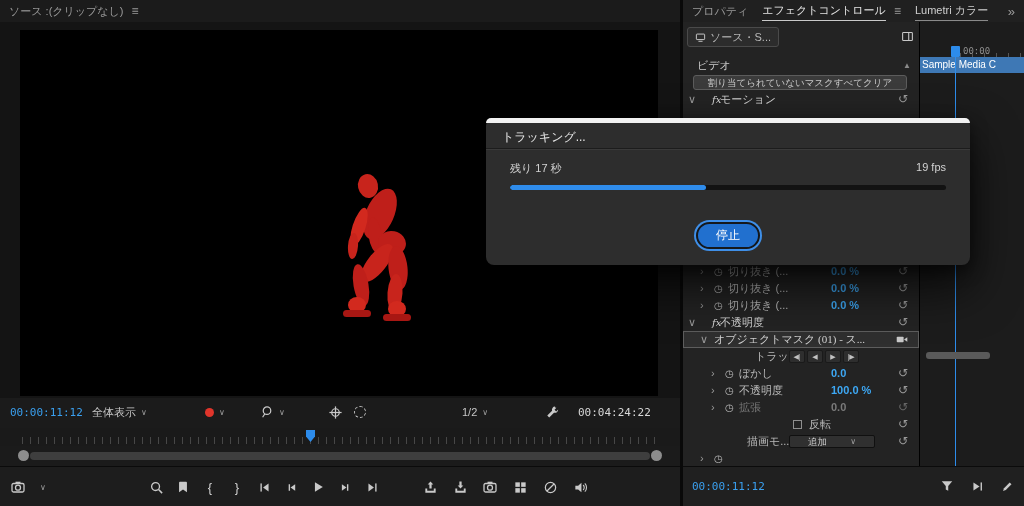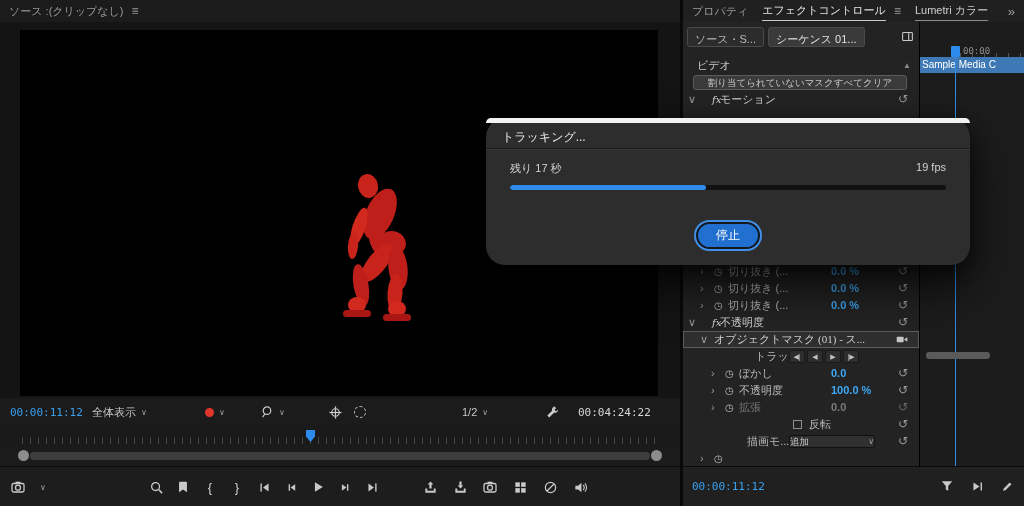--- a/index.html
+++ b/index.html
@@ -60,21 +60,21 @@
   .t-right{position:absolute;left:420px;top:0;height:40px;display:flex;align-items:center;gap:10px;}
   .tbtn{width:20px;height:24px;display:flex;align-items:center;justify-content:center;color:#cfcfcf;background:none;border:0;}
   .brace{font-size:13px;color:#cfcfcf;}
 
   
   .ecp{position:absolute;left:0;top:22px;width:341px;height:444px;background:#232323;overflow:hidden;}
   .ecp-content{position:absolute;left:0;top:0;width:236px;height:444px;}
   .ecp-tl{position:absolute;left:236px;top:0;width:105px;height:444px;background:#1c1c1c;border-left:1px solid #000;}
 
   .subtabs{position:absolute;left:4px;top:4px;height:22px;display:flex;gap:4px;align-items:center;}
-  .subtab{display:flex;align-items:center;gap:4px;background:#2c2c2c;border:1px solid #4a4a4a;border-radius:3px;height:20px;padding:0 7px;color:#b9b9b9;white-space:nowrap;flex-direction:column;}
+  .subtab{display:flex;align-items:center;gap:4px;background:#2c2c2c;border:1px solid #4a4a4a;border-radius:3px;height:20px;padding:0 7px;color:#b9b9b9;white-space:nowrap;}
   .subtab.active{background:#3a3a3a;color:#e2e2e2;}
   .pane-toggle{position:absolute;left:218px;top:8px;color:#9b9b9b;}
 
   .rows{position:absolute;left:0;top:35px;width:236px;}
   .row{position:relative;height:17px;}
   .row>*{position:absolute;top:0;height:17px;line-height:17px;white-space:nowrap;}
   .lbl{color:#b9b9b9;}
   .chev{color:#9a9a9a;font-size:11px;}
   .fxbadge{font-style:italic;font-family:"DejaVu Serif",serif;color:#dadada;font-size:10px;}
   .stopwatch{color:#b2b2b2;font-size:10px;}
@@ -92,39 +92,39 @@
   .r-group{background:#2f2f2f;box-shadow:inset 0 0 0 1px #5d5d5d;}
   .r-group .chev{left:17px;} .r-group .lbl{left:31px;color:#d2d2d2;font-family:Liberation Serif, serif;}
   .r-group .cam{left:212px;top:2px;}
   .r-track .lbl{left:72px;}
   .trk{width:16px;height:13px;top:2px;background:#2e2e2e;border:1px solid #1a1a1a;border-radius:2px;color:#c2c2c2;font-size:7px;text-align:center;line-height:11px;}
   .trk.b1{left:106px;}.trk.b2{left:124px;}.trk.b3{left:142px;}.trk.b4{left:160px;}
   .r-mask .chev{left:28px;} .r-mask .stopwatch{left:42px;} .r-mask .lbl{left:56px;}
   .r-check .checkbox{left:110px;top:4px;width:9px;height:9px;border:1px solid #8f8f8f;background:transparent;}
   .r-check .lbl{left:126px;}
   .r-dd .lbl{left:64px;text-align:right;}
-  .mini-dd{left:106px;top:2px;width:86px;height:13px;background:#303030;border:1px solid #101010;border-radius:2px;color:#cccccc;font-size:9.5px;line-height:11px;padding:0 0;display:flex;align-items:center;justify-content:space-between;}
+  .mini-dd{left:106px;top:2px;width:86px;height:13px;background:#303030;border:1px solid #101010;border-radius:2px;color:#cccccc;font-size:9.5px;line-height:11px;padding:0 18px;display:flex;align-items:center;justify-content:space-between;}
   .covered{height:155px;}
 
   .tl-header{position:absolute;left:0;top:0;width:105px;height:35px;margin-left:40px;}
   .tl-tick-l{position:absolute;left:3px;bottom:1px;color:#8f8f8f;font-size:9px;}
   .tl-tick-r{position:absolute;right:1px;bottom:1px;color:#8f8f8f;font-size:9px;}
   .tl-ruler-ticks{position:absolute;left:0;bottom:0;width:105px;height:4px;
     background:repeating-linear-gradient(90deg,#555 0 1px,transparent 1px 12px);}
   .tl-clip{position:absolute;left:0;top:35px;width:105px;height:16px;background:#3e78b5;color:#fff;font-size:10px;line-height:16px;padding-left:2px;overflow:hidden;white-space:nowrap;}
   .tl-playhead-line{position:absolute;left:35px;top:24px;bottom:0;width:1px;background:#2d8ceb;}
   .tl-playhead-head{position:absolute;left:31px;top:24px;width:9px;height:11px;background:#2d8ceb;border-radius:1px;}
   .tl-scroll{position:absolute;left:6px;top:330px;width:64px;height:7px;background:#5a5a5a;border-radius:3px;}
 
   .ecp-bottom{position:absolute;left:0;top:466px;width:341px;height:40px;background:#202020;border-top:1px solid #0b0b0b;}
   .ecp-tc{position:absolute;left:9px;top:13px;color:#3aa0f0;}
   .ecp-icons{position:absolute;right:10px;top:12px;display:flex;gap:17px;align-items:center;}
 
   
-  .dialog{position:absolute;left:486px;top:118px;width:484px;height:147px;background:#2d2d2d;border-radius:19px;z-index:20;
+  .dialog{position:absolute;left:486px;top:118px;width:484px;height:147px;background:#2d2d2d;border-radius:8px;z-index:20;
     box-shadow:0 22px 48px rgba(0,0,0,.72),0 5px 16px rgba(0,0,0,.5);}
   .dialog::before{content:"";position:absolute;left:0;top:0;right:0;height:5px;background:#f2f2f2;border-radius:8px 8px 0 0;}
   .dlg-title{position:absolute;left:16px;top:11px;color:#e6e6e6;font-size:12px;}
   .dlg-sep{position:absolute;left:0;top:30px;width:100%;height:1px;background:#1c1c1c;box-shadow:0 1px 0 #3a3a3a;}
   .dlg-remaining{position:absolute;left:24px;top:43px;color:#d2d2d2;}
   .dlg-fps{position:absolute;right:24px;top:43px;color:#d2d2d2;}
   .dlg-progress{position:absolute;left:24px;right:24px;top:67px;height:5px;background:#121212;border-radius:3px;overflow:hidden;}
   .dlg-progress-fill{height:100%;background:#2f8ceb;border-radius:3px;}
   .stop-btn{position:absolute;left:50%;top:104px;transform:translateX(-50%);min-width:64px;height:27px;background:#2170cf;
     border:2px solid #15181b;border-radius:14px;box-shadow:0 0 0 2px #3f8fe8;color:#fff;font-size:12px;font-family:inherit;padding:0 10px;}
@@ -333,35 +333,20 @@
       <div class="ecp-content">
 
         <div class="subtabs">
           <span class="subtab">
             <svg class="ic" width="11" height="11" viewBox="0 0 16 16">
               <rect x="2" y="3" width="12" height="8" rx="1" fill="none" stroke="currentColor" stroke-width="1.4"></rect>
               <line x1="5" y1="13.5" x2="11" y2="13.5" stroke="currentColor" stroke-width="1.4"></line>
             </svg>
             <span>ソース・S...</span>
           </span>
-          <span class="subtab active">
-            <svg class="ic" width="11" height="11" viewBox="0 0 16 16">
-              <g stroke="currentColor" stroke-width="1.4">
-                <line x1="2" y1="4" x2="14" y2="4"></line>
-                  <line x1="2" y1="8" x2="14" y2="8"></line>
-                  <line x1="2" y1="12" x2="14" y2="12"></line>
-              </g>
-              <g fill="currentColor">
-                <circle cx="6" cy="4" r="1.7"></circle>
-                  <circle cx="10.5" cy="8" r="1.7"></circle>
-                  <circle cx="4.5" cy="12" r="1.7"></circle>
-              </g>
-            </svg>
-            <span>シーケンス 01...</span>
-          </span>
         </div>
         <span class="pane-toggle">
           <svg class="ic" width="13" height="13" viewBox="0 0 16 16">
             <rect x="2" y="3" width="12" height="10" rx="1" fill="none" stroke="currentColor" stroke-width="1.3"></rect>
             <line x1="9.5" y1="3" x2="9.5" y2="13" stroke="currentColor" stroke-width="1.3"></line>
           </svg>
         </span>
 
         <div class="rows">
 

